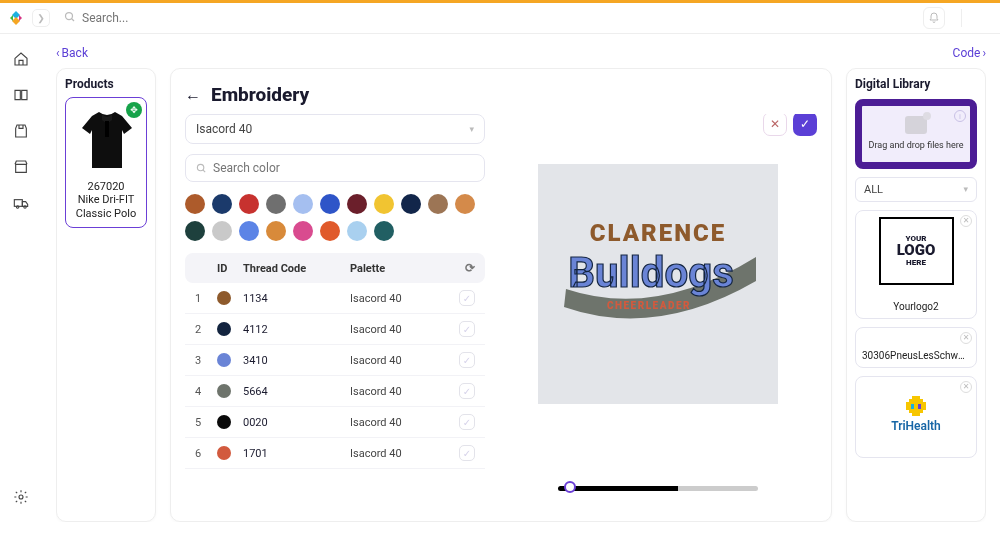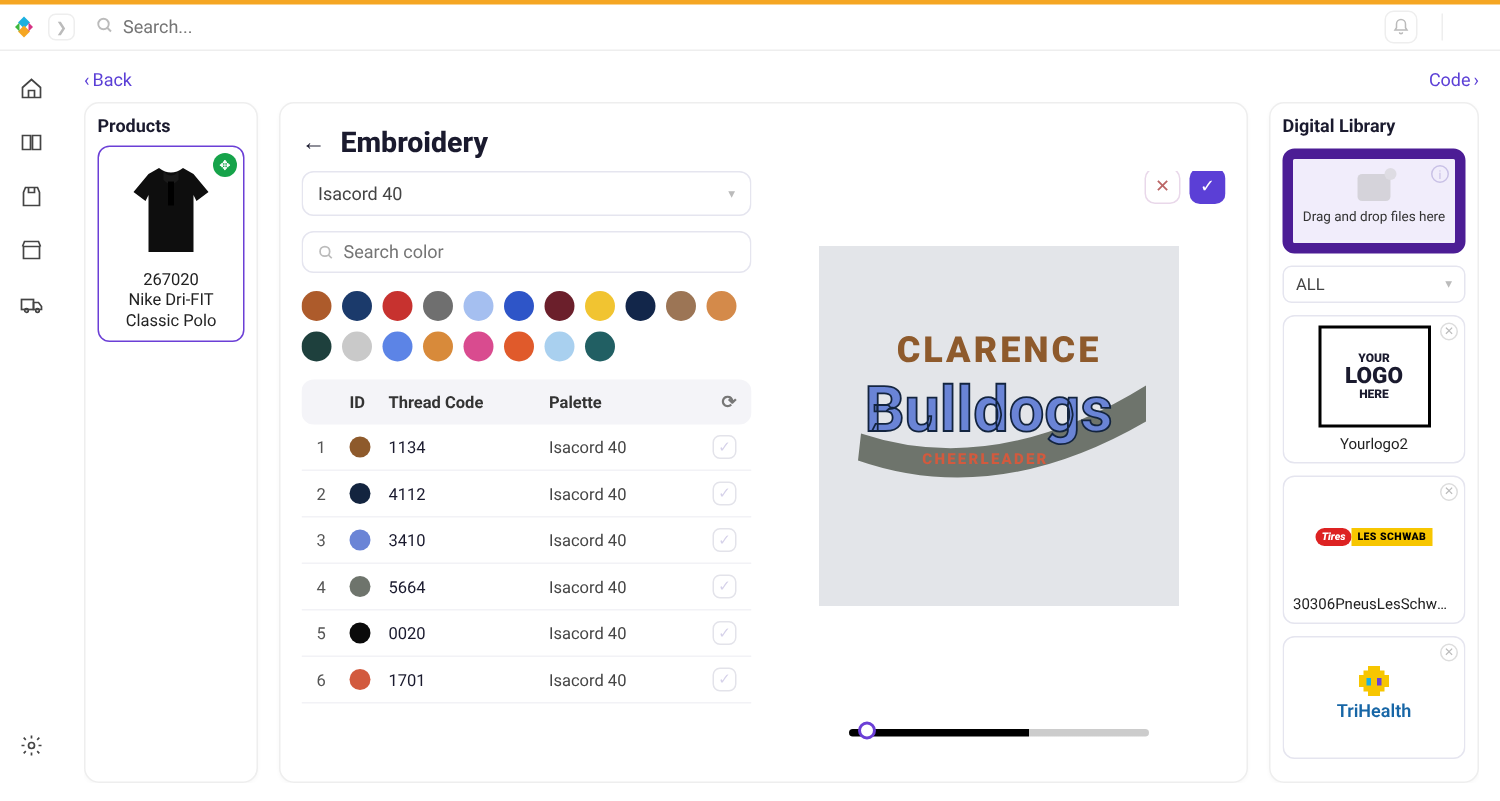--- a/index.html
+++ b/index.html
@@ -20,21 +20,21 @@
   .left-rail{width:42px;border-right:0;display:flex;flex-direction:column;align-items:center;padding-top:16px;gap:18px;color:#555}
   .left-rail .rail-ic{width:18px;height:18px;display:flex;align-items:center;justify-content:center}
   .left-rail .spacer{flex:1}
   .main{flex:1;padding:12px 14px;display:flex;flex-direction:column;overflow:hidden}
   .crumbs{display:flex;justify-content:space-between;align-items:center;margin-bottom:8px}
   .back{color:#5b3fd6;font-size:12px;display:flex;align-items:center;gap:2px;cursor:pointer}
   .next{color:#5b3fd6;font-size:12px;display:flex;align-items:center;gap:2px;cursor:pointer}
   .cols{flex:1;display:flex;gap:14px;overflow:hidden}
   .panel{background:#fff;border:1px solid #eee;border-radius:10px;box-shadow:0 1px 3px rgba(0,0,0,0.03)}
   
-  .products{width:116px;padding:8px}
+  .products{width:100px;padding:8px}
   .products h4{font-size:12px;font-weight:700;margin-bottom:6px}
   .product-card{border:1.5px solid #6b3fd6;border-radius:8px;padding:6px;position:relative;text-align:center}
   .product-card .polo{width:70px;height:70px;margin:2px auto 4px;position:relative}
   .corner-badge{position:absolute;top:4px;right:4px;width:16px;height:16px;border-radius:50%;background:#16a34a;color:#fff;font-size:9px;display:flex;align-items:center;justify-content:center}
   .sku{font-size:11px;color:#222}
   .pname{font-size:11px;color:#222;line-height:1.25}
   
   .embroidery{flex:1;padding:14px;display:flex;flex-direction:column;overflow:hidden;position:relative}
   .emb-head{display:flex;align-items:center;gap:10px;margin-bottom:8px}
   .emb-head h2{font-size:19px;font-weight:800}
@@ -83,21 +83,21 @@
   .drop-info{position:absolute;top:4px;right:4px;width:12px;height:12px;border-radius:50%;border:1px solid #c9c1e6;color:#c9c1e6;font-size:8px;display:flex;align-items:center;justify-content:center}
   .drop-txt{font-size:9px;color:#333;line-height:1.3}
   .drop-sub{font-size:8.5px;color:#6b3fd6}
   .filter{border:1px solid #e5e5ef;border-radius:6px;padding:5px 8px;font-size:11px;display:flex;justify-content:space-between;color:#444;align-items:center}
   .lib-search{border:1px solid #e5e5ef;border-radius:6px;padding:5px 8px;font-size:11px;display:flex;align-items:center;gap:4px;color:#bbb}
   .lib-search input{border:none;outline:none;font-size:11px;flex:1}
   .lib-items{flex:1;overflow:hidden;display:flex;flex-direction:column;gap:8px}
   .lib-card{border:1px solid #e5e5ef;border-radius:8px;padding:6px;position:relative;text-align:center}
   .lib-card .close{position:absolute;top:4px;right:4px;width:12px;height:12px;border-radius:50%;border:1px solid #ddd;color:#bbb;font-size:8px;display:flex;align-items:center;justify-content:center;cursor:pointer}
   .lib-card .art{height:68px;display:flex;align-items:center;justify-content:center}
-  .lib-card .lbl{font-size:10px;color:#222;margin-top:6px;white-space:nowrap;overflow:hidden;text-overflow:ellipsis}
+  .lib-card .lbl{font-size:10px;color:#222;margin-top:16px;white-space:nowrap;overflow:hidden;text-overflow:ellipsis}
   .logo-frame{border:2px solid #000;width:75px;height:68px;display:flex;flex-direction:column;align-items:center;justify-content:center;font-family:Arial,sans-serif}
   .logo-frame .t1{font-size:8px;font-weight:900}
   .logo-frame .t2{font-size:15px;font-weight:900;line-height:1}
   .logo-frame .t3{font-size:8px;font-weight:900}
   .les{display:flex;align-items:center}
   .les .oval{background:#d22;color:#fff;border-radius:10px;padding:2px 4px;font-size:7px;font-style:italic;font-weight:900}
   .les .bar{background:#f7c600;color:#000;font-size:7px;font-weight:900;padding:2px 4px;letter-spacing:0.3px}
   .trihealth svg{width:70px;height:42px}
 </style>
 </head>
@@ -360,26 +360,20 @@
               <div class="logo-frame">
                 <div class="t1">YOUR</div>
                 <div class="t2">LOGO</div>
                 <div class="t3">HERE</div>
               </div>
             </div>
             <div class="lbl">Yourlogo2</div>
           </div>
           <div class="lib-card">
             <div class="close">✕</div>
-            <div class="art">
-              <div class="les">
-                <div class="oval">Tires</div>
-                <div class="bar">LES SCHWAB</div>
-              </div>
-            </div>
             <div class="lbl">30306PneusLesSchwabre...</div>
           </div>
           <div class="lib-card">
             <div class="close">✕</div>
             <div class="art trihealth">
               <svg viewBox="0 0 70 42">
                   <rect x="28" y="3" width="14" height="14" fill="#f7c600"></rect>
                   <rect x="31" y="0" width="8" height="20" fill="#f7c600"></rect>
                   <rect x="25" y="6" width="20" height="8" fill="#f7c600"></rect>
                   <rect x="30" y="8" width="3" height="5" fill="#1cb0e0"></rect>

